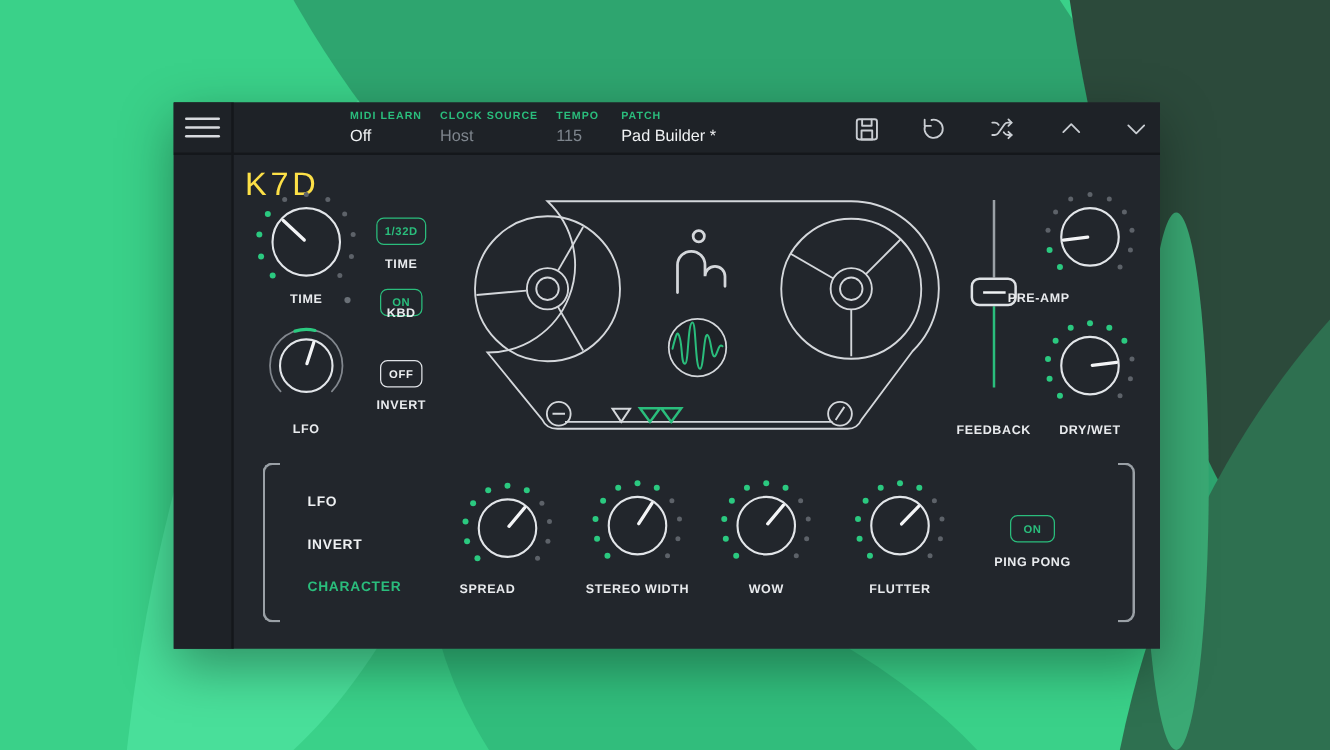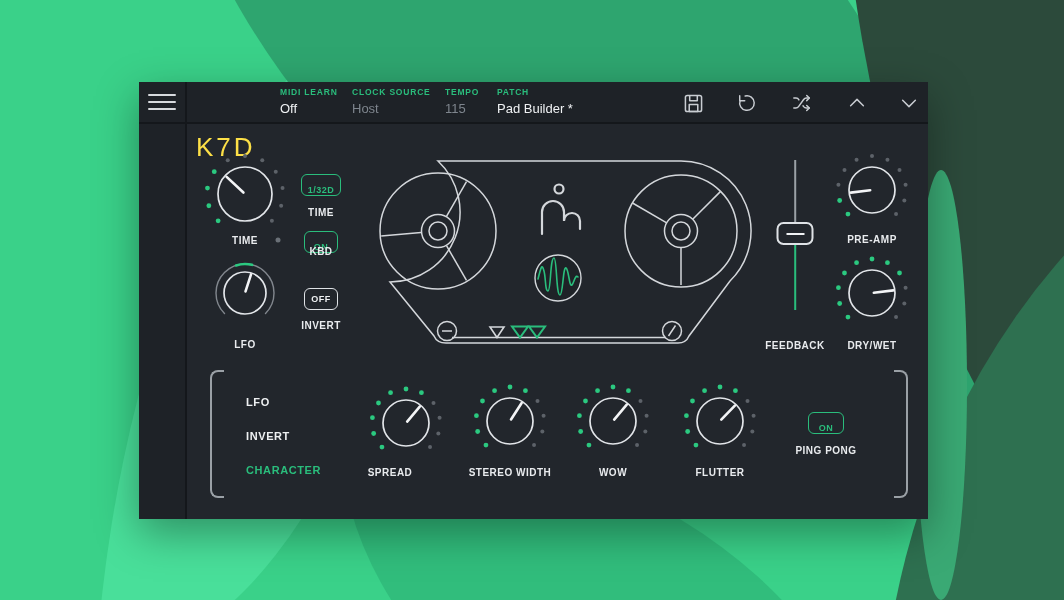--- a/index.html
+++ b/index.html
@@ -39,21 +39,21 @@
               justify-content:center; cursor:pointer; color:#c9cdd2; }
   .icon-btn svg { stroke:#c9cdd2; fill:none; stroke-width:1.6; stroke-linecap:round; stroke-linejoin:round; }
 
   
   .lbl { position:absolute; transform:translate(-50%,-50%); font-size:10px; font-weight:bold;
          letter-spacing:.5px; color:#e9ebee; white-space:nowrap; }
   .knob { position:absolute; transform:translate(-50%,-50%); cursor:pointer; }
   .sw { position:absolute; transform:translate(-50%,-50%); height:22px; border-radius:6px;
         display:flex; align-items:center; justify-content:center; font-size:9px; font-weight:bold;
         letter-spacing:.5px; cursor:pointer; background:transparent; }
-  .sw.on  { border:1.6px solid #2abd7c; color:#2abd7c;align-items:flex-end; }
+  .sw.on  { border:1.6px solid #2abd7c; color:#2abd7c; }
   .sw.off { border:1.6px solid #dfe2e6; color:#eef0f2; }
   .led { position:absolute; width:5px; height:5px; border-radius:50%; background:#6a7077; transform:translate(-50%,-50%); }
 
   
   .fb-track { position:absolute; width:1.6px; transform:translateX(-50%); }
   .fb-gray  { background:#9aa0a6; }
   .fb-green { background:#2abd7c; }
   .fb-handle { position:absolute; width:37px; height:23px; transform:translateX(-50%);
                border:2px solid #dfe2e6; border-radius:7px; background:#22262c; cursor:grab;
                display:flex; align-items:center; justify-content:center; }
@@ -247,21 +247,21 @@
         <circle cx="22.56432300885541" cy="7.705778177595491" r="2" fill="#5d6269"></circle>
         <circle cx="38" cy="4" r="2" fill="#5d6269"></circle>
         <circle cx="53.43567699114459" cy="7.705778177595491" r="2" fill="#5d6269"></circle>
         <circle cx="65.5065778087482" cy="18.015301422055913" r="2" fill="#5d6269"></circle>
         <circle cx="71.58140358023468" cy="32.68122818863215" r="2" fill="#5d6269"></circle>
         <circle cx="70.33592155403522" cy="48.50657780874821" r="2" fill="#5d6269"></circle>
         <circle cx="62.04163056034262" cy="62.04163056034261" r="2" fill="#5d6269"></circle>
         <circle cx="38" cy="38" r="23" fill="none" stroke="#e2e5e9" stroke-width="1.7"></circle>
         <line x1="36.17371508097997" y1="38.22423959186547" x2="16.76943781639212" y2="40.6067852554361" stroke="#f3f4f6" stroke-width="2.6" stroke-linecap="round"></line>
       </svg></div>
-  <div class="lbl" style="left:733px;top:157px">PRE-AMP</div>
+  <div class="lbl" style="left:692px;top:157px">PRE-AMP</div>
 
   <div class="knob" style="left:733px;top:213px"><svg width="76" height="76" viewBox="0 0 76 76">
         <circle cx="13.958369439657382" cy="62.04163056034261" r="2.4" fill="#2bc980"></circle>
         <circle cx="5.664078445964776" cy="48.50657780874821" r="2.4" fill="#2bc980"></circle>
         <circle cx="4.418596419765315" cy="32.68122818863215" r="2.4" fill="#2bc980"></circle>
         <circle cx="10.493422191251788" cy="18.015301422055913" r="2.4" fill="#2bc980"></circle>
         <circle cx="22.56432300885541" cy="7.705778177595491" r="2.4" fill="#2bc980"></circle>
         <circle cx="38" cy="4" r="2.4" fill="#2bc980"></circle>
         <circle cx="53.43567699114459" cy="7.705778177595491" r="2.4" fill="#2bc980"></circle>
         <circle cx="65.5065778087482" cy="18.015301422055913" r="2.4" fill="#2bc980"></circle>

